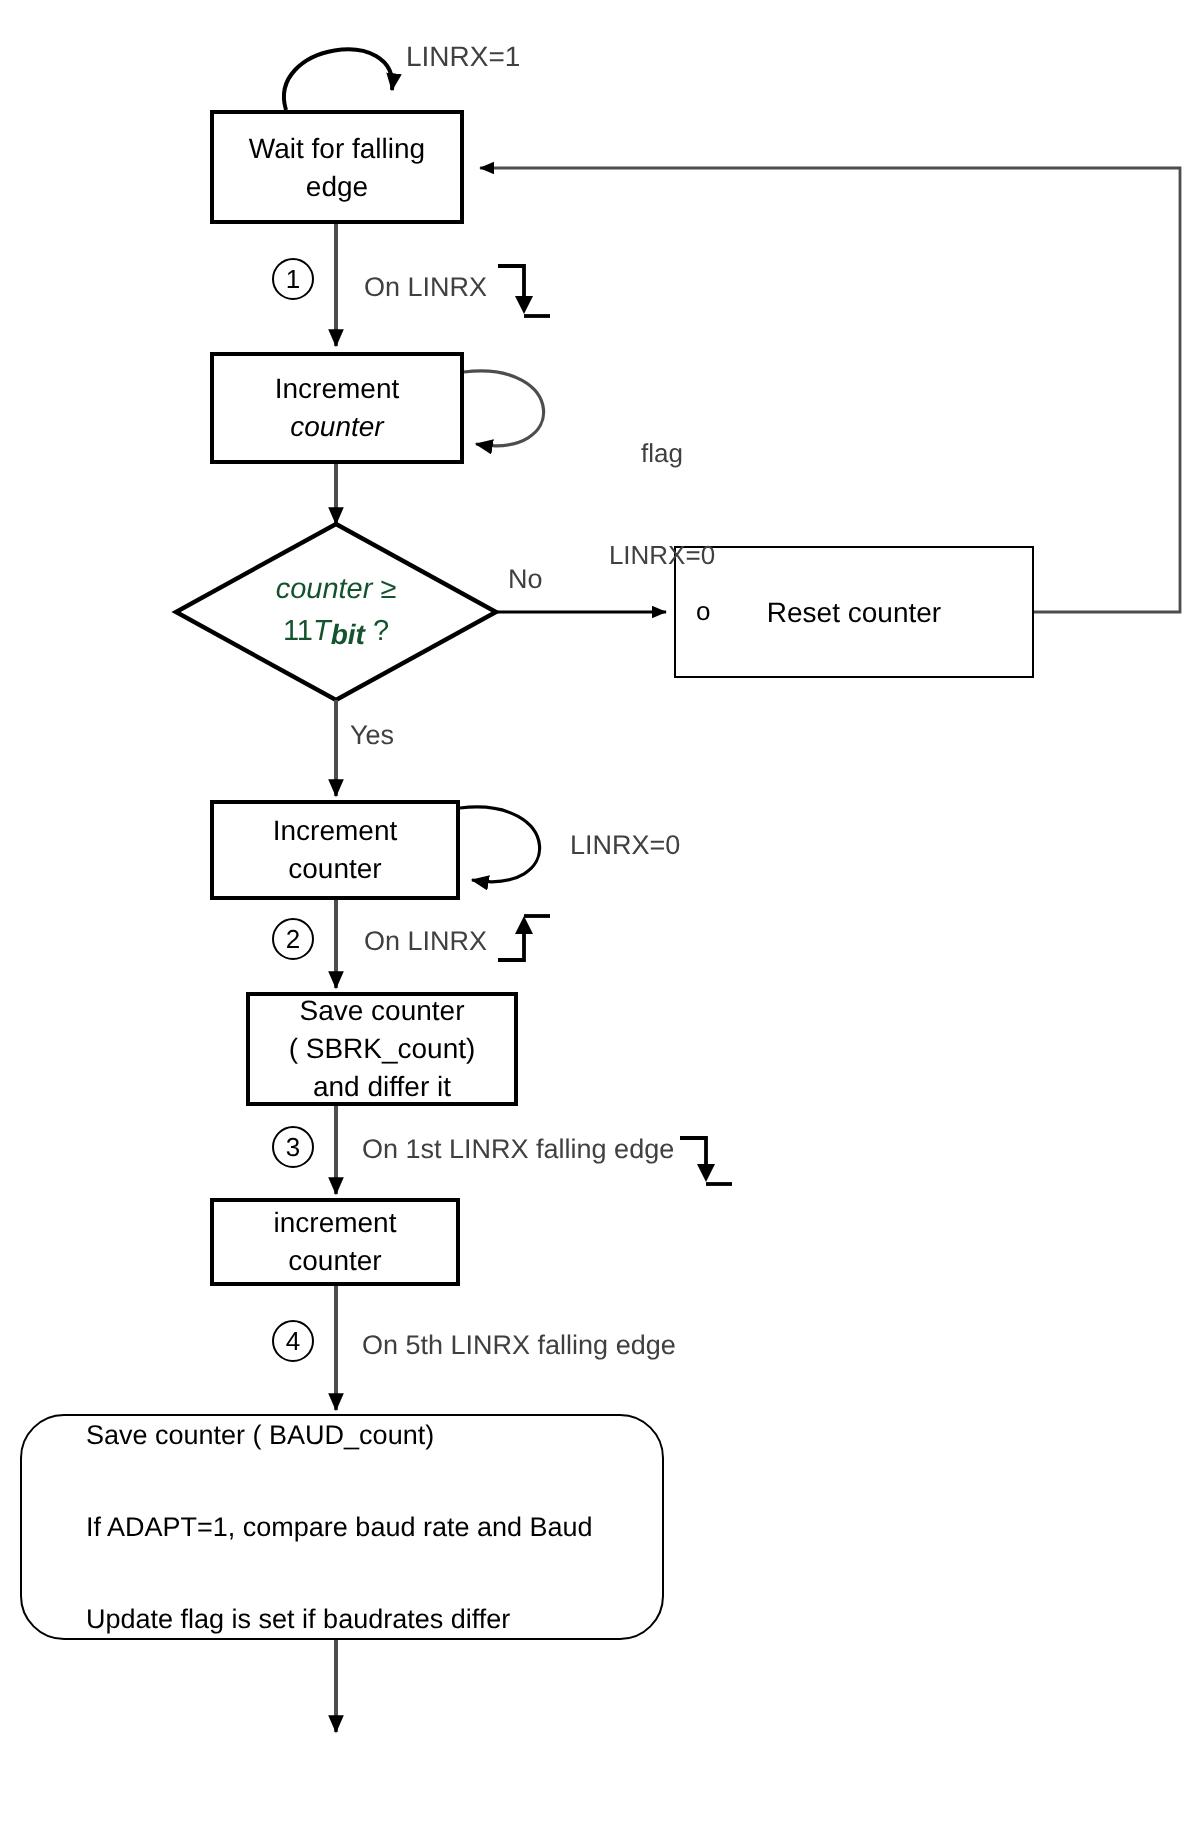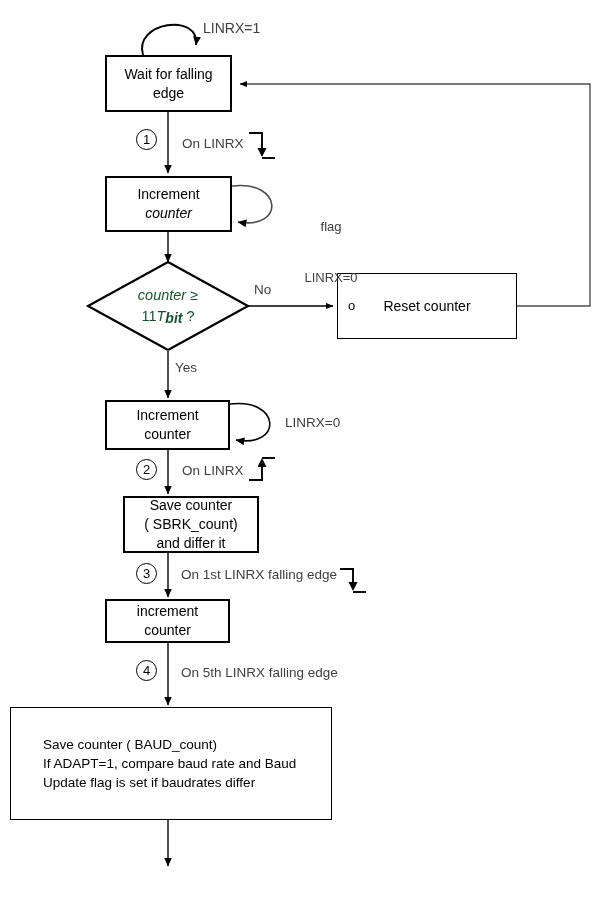--- a/index.html
+++ b/index.html
@@ -36,23 +36,24 @@
     font-size: 14px;
     line-height: 19px;
     color: #000000;
     text-align: center;
   }
   .node-box.thin {
     border-width: 1.6px;
   }
   .node-box.left-align {
     align-items: flex-start;
-    justify-content: center;
+    justify-content: space-between;
     text-align: left;
     padding-left: 32px;
+    border-radius: 22px;
   }
   .node-line { white-space: pre; }
   .ital { font-style: italic; }
   .diamond-label {
     position: absolute;
     text-align: center;
     font-size: 14.5px;
     line-height: 21px;
     color: #14532d;
     white-space: nowrap;

